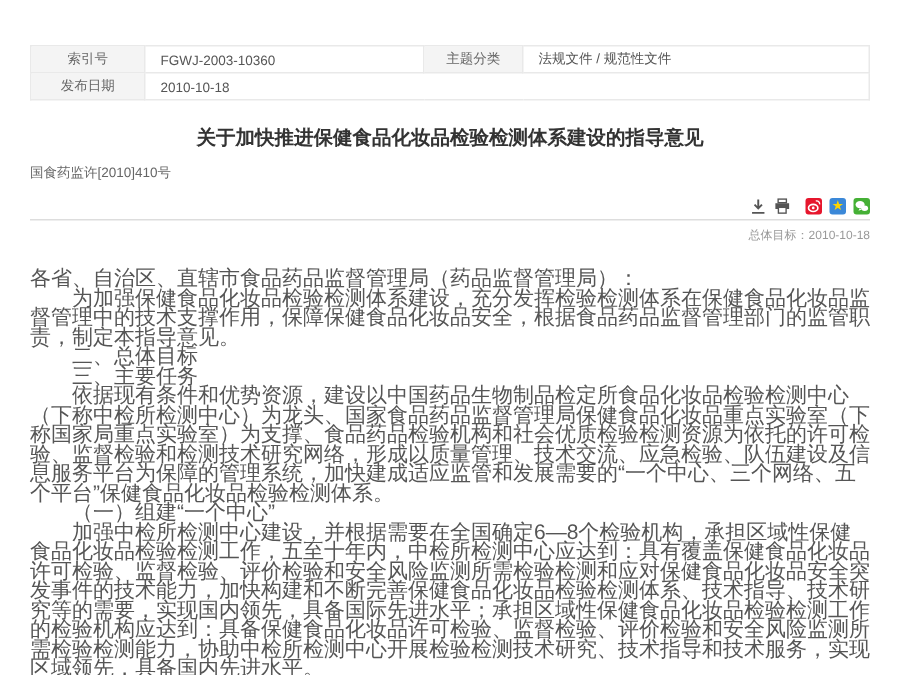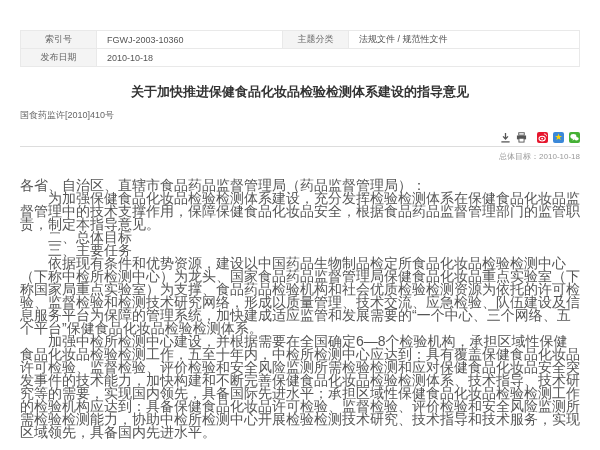--- a/index.html
+++ b/index.html
@@ -124,16 +124,17 @@
   <div class="publish-time">
     <span>总体目标：</span><span>2010-10-18</span>
   </div>
 
   <div class="body-text">
       <p>各省、自治区、直辖市食品药品监督管理局（药品监督管理局）：</p>
       <p class="indent">为加强保健食品化妆品检验检测体系建设，充分发挥检验检测体系在保健食品化妆品监督管理中的技术支撑作用，保障保健食品化妆品安全，根据食品药品监督管理部门的监管职责，制定本指导意见。</p>
       <p class="indent">二、总体目标</p>
       <p class="indent">三、主要任务</p>
       <p class="indent">依据现有条件和优势资源，建设以中国药品生物制品检定所食品化妆品检验检测中心（下称中检所检测中心）为龙头、国家食品药品监督管理局保健食品化妆品重点实验室（下称国家局重点实验室）为支撑、食品药品检验机构和社会优质检验检测资源为依托的许可检验、监督检验和检测技术研究网络，形成以质量管理、技术交流、应急检验、队伍建设及信息服务平台为保障的管理系统，加快建成适应监管和发展需要的“一个中心、三个网络、五个平台”保健食品化妆品检验检测体系。</p>
+      <p class="indent">（一）组建“一个中心”</p>
       <p class="indent">加强中检所检测中心建设，并根据需要在全国确定6—8个检验机构，承担区域性保健食品化妆品检验检测工作，五至十年内，中检所检测中心应达到：具有覆盖保健食品化妆品许可检验、监督检验、评价检验和安全风险监测所需检验检测和应对保健食品化妆品安全突发事件的技术能力，加快构建和不断完善保健食品化妆品检验检测体系、技术指导、技术研究等的需要，实现国内领先，具备国际先进水平；承担区域性保健食品化妆品检验检测工作的检验机构应达到：具备保健食品化妆品许可检验、监督检验、评价检验和安全风险监测所需检验检测能力，协助中检所检测中心开展检验检测技术研究、技术指导和技术服务，实现区域领先，具备国内先进水平。</p>
     </div>
 
 </div>
 
 </body></html>

